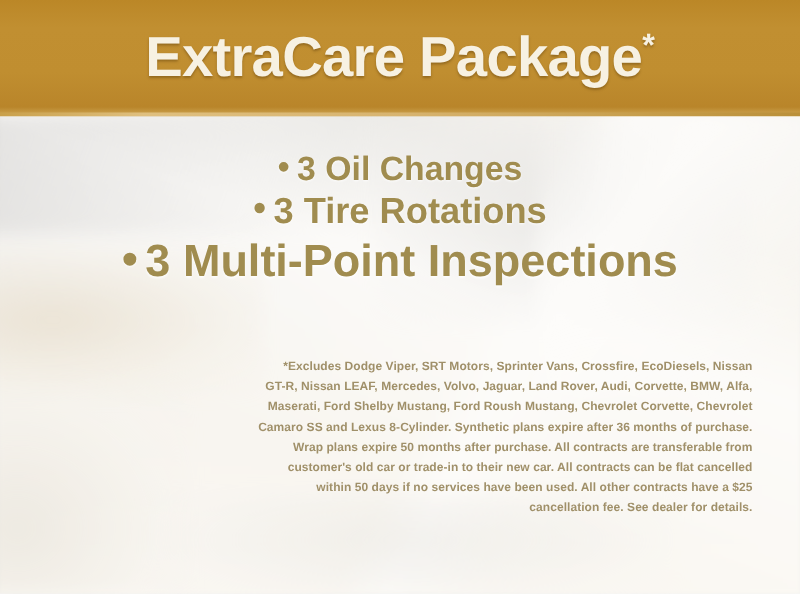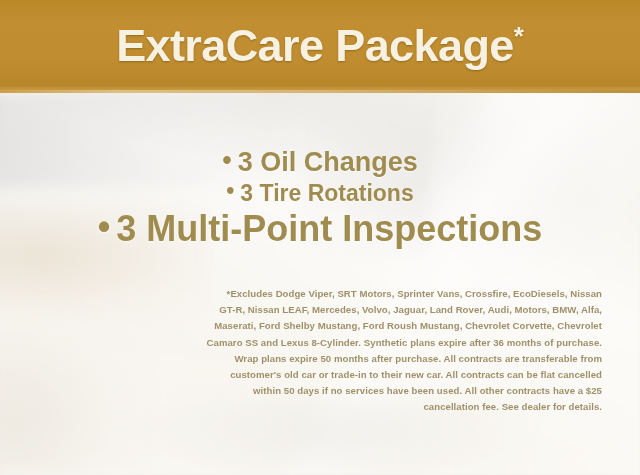--- a/index.html
+++ b/index.html
@@ -107,34 +107,34 @@
     font-size: 26px;
     vertical-align: super;
     line-height: 0;
     letter-spacing: 0;
   }
 
   
   .benefits {
     position: absolute;
     left: 0;
-    top: 146px;
+    top: 119px;
     width: 640px;
     text-align: center;
   }
   .benefit {
     font-family: "Liberation Sans", sans-serif;
     font-weight: bold;
     color: #a08c4f;
     text-shadow: 0 1px 2px rgba(255,255,255,0.85);
     line-height: 1.22;
     white-space: nowrap;
   }
   .benefit-1 { font-size: 27px; }
-  .benefit-2 { font-size: 23px; }
+  .benefit-2 { font-size: 29px; }
   .benefit-3 { font-size: 36px; }
   .benefit .dot {
     display: inline-block;
     margin-right: 6px;
     transform: translateY(-2px);
   }
 
   
   .disclaimer {
     position: absolute;
@@ -175,21 +175,21 @@
   </div>
 
   <div class="benefits">
     <div class="benefit benefit-1"><span class="dot">•</span><span>3 Oil Changes</span></div>
     <div class="benefit benefit-2"><span class="dot">•</span><span>3 Tire Rotations</span></div>
     <div class="benefit benefit-3"><span class="dot">•</span><span>3 Multi-Point Inspections</span></div>
   </div>
 
   <div class="disclaimer">
     <span class="dline">*Excludes Dodge Viper, SRT Motors, Sprinter Vans, Crossfire, EcoDiesels, Nissan</span>
-    <span class="dline">GT-R, Nissan LEAF, Mercedes, Volvo, Jaguar, Land Rover, Audi, Motors, BMW, Alfa,</span>
+    <span class="dline">GT-R, Nissan LEAF, Mercedes, Volvo, Jaguar, Land Rover, Audi, Corvette, BMW, Alfa,</span>
     <span class="dline">Maserati, Ford Shelby Mustang, Ford Roush Mustang, Chevrolet Corvette, Chevrolet</span>
     <span class="dline">Camaro SS and Lexus 8-Cylinder. Synthetic plans expire after 36 months of purchase.</span>
     <span class="dline">Wrap plans expire 50 months after purchase. All contracts are transferable from</span>
     <span class="dline">customer's old car or trade-in to their new car. All contracts can be flat cancelled</span>
     <span class="dline">within 50 days if no services have been used. All other contracts have a $25</span>
     <span class="dline">cancellation fee. See dealer for details.</span>
   </div>
 
 </div>
 

